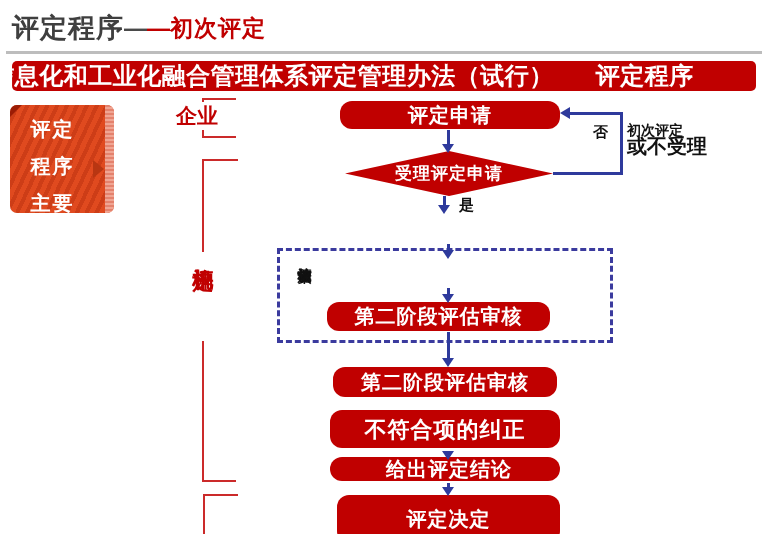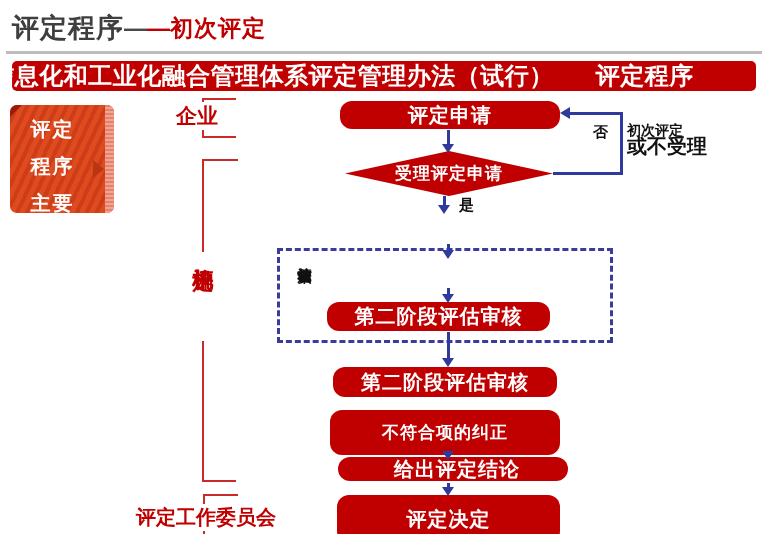--- a/index.html
+++ b/index.html
@@ -93,21 +93,20 @@
   <div class="lane-label" style="left:176px;top:102px;font-size:21px;">企业</div>
 
   <div class="brk" style="left:202px;top:159px;width:36px;height:2px;"></div>
   <div class="brk" style="left:202px;top:159px;width:2px;height:93px;"></div>
   <div class="lane-label lane-vertical" style="left:189px;top:252px;font-size:21px;">评定机构</div>
   <div class="brk" style="left:202px;top:341px;width:2px;height:141px;"></div>
   <div class="brk" style="left:202px;top:480px;width:34px;height:2px;"></div>
 
   <div class="brk" style="left:203px;top:494px;width:35px;height:2px;"></div>
   <div class="brk" style="left:203px;top:494px;width:2px;height:40px;"></div>
-  <div class="lane-label" style="left:136px;top:504px;font-size:20px;">评定工作委员会</div>
 
   <div class="fbox" style="left:340px;top:101px;width:220px;height:28px;">评定申请</div>
 
   <div class="aline" style="left:447px;top:130px;width:3px;height:15px;"></div>
   <div class="ah-down" style="left:442px;top:144px;"></div>
 
   <div class="diamond" style="left:345px;top:151px;width:208px;height:45px;">受理评定申请</div>
 
   <div class="aline" style="left:553px;top:172px;width:70px;height:3px;"></div>
   <div class="aline" style="left:620px;top:112px;width:3px;height:62px;"></div>
@@ -130,26 +129,26 @@
 
   <div class="aline" style="left:447px;top:288px;width:3px;height:7px;"></div>
   <div class="ah-down" style="left:442px;top:294px;"></div>
   <div class="fbox" style="left:327px;top:302px;width:223px;height:29px;">第二阶段评估审核</div>
 
   <div class="aline" style="left:447px;top:332px;width:3px;height:27px;"></div>
   <div class="ah-down" style="left:442px;top:358px;"></div>
 
   <div class="fbox" style="left:333px;top:367px;width:224px;height:30px;">第二阶段评估审核</div>
 
-  <div class="fbox" style="left:330px;top:410px;width:230px;height:45px;font-size:17px;line-height:21px;letter-spacing:1px;">
+  <div class="fbox" style="left:330px;top:410px;width:230px;height:38px;font-size:22px;line-height:21px;letter-spacing:1px;">
     <div>不符合项的纠正</div>
   </div>
 
   <div class="ah-down" style="left:442px;top:451px;z-index:5;"></div>
 
-  <div class="fbox" style="left:338px;top:457px;width:230px;height:24px;padding-left:8px;">给出评定结论</div>
+  <div class="fbox" style="left:330px;top:457px;width:230px;height:24px;padding-left:8px;">给出评定结论</div>
 
   <div class="aline" style="left:447px;top:483px;width:3px;height:6px;"></div>
   <div class="ah-down" style="left:442px;top:487px;"></div>
 
   <div class="fbox" style="left:337px;top:495px;width:223px;height:48px;">评定决定</div>
 
 </div>
 
 </body></html>

